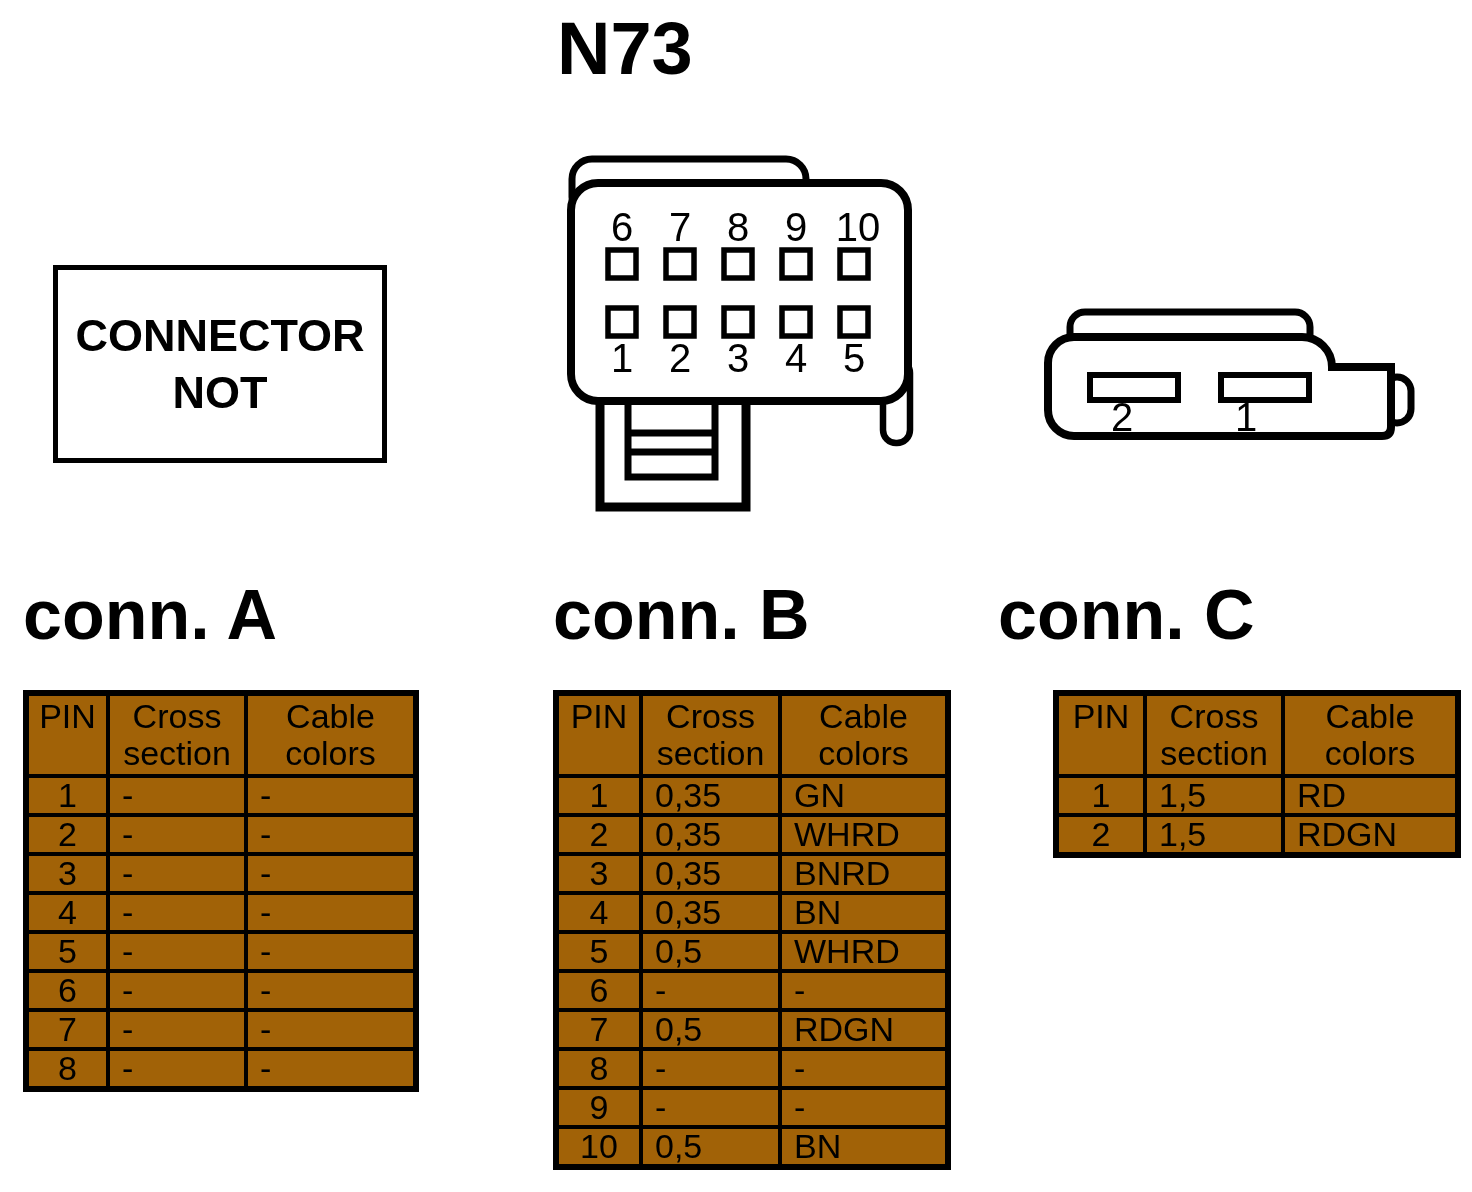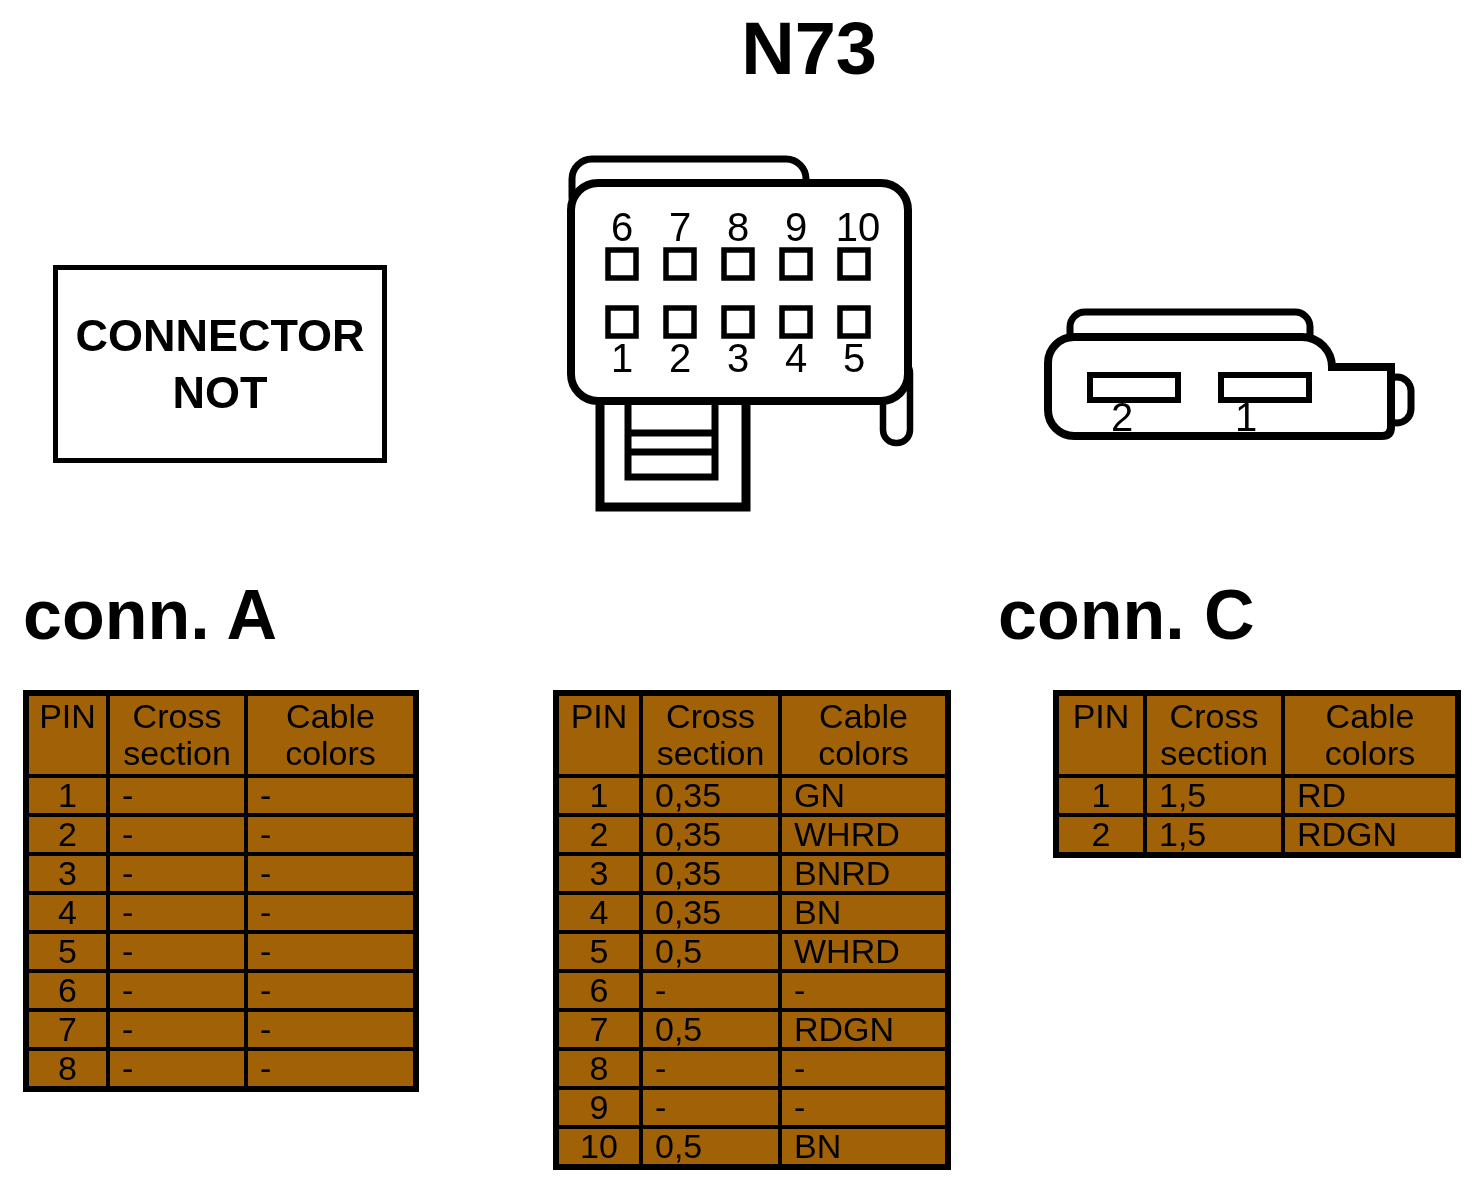--- a/index.html
+++ b/index.html
@@ -3,21 +3,21 @@
 <meta charset="utf-8">
 <style>
   html, body { margin:0; padding:0; background:#fff; }
   .page {
     position:relative; width:1472px; height:1192px; background:#ffffff;
     font-family:"Liberation Sans", "DejaVu Sans", sans-serif; color:#000;
     overflow:hidden;
   }
   .title {
     position:absolute; left:557px; top:11px; width:320px;
-    font-size:74px; line-height:76px; font-weight:bold; text-align:right;
+    font-size:74px; line-height:76px; font-weight:bold; text-align:left;
   }
   .na-box {
     position:absolute; left:53px; top:265px; width:334px; height:198px;
     border:5px solid #000; box-sizing:border-box;
     display:flex; flex-direction:column; justify-content:center; align-items:center;
     font-weight:bold; font-size:45px; line-height:57px; text-align:center;
   }
   .conn-svg { position:absolute; }
   .svg-b { left:555px; top:148px; }
   .svg-c { left:1040px; top:303px; }
@@ -106,20 +106,21 @@
       <rect x="1090" y="375" width="88" height="25" stroke-width="6"></rect>
       <rect x="1221" y="375" width="88" height="25" stroke-width="6"></rect>
     </g>
     <g class="pin-num" text-anchor="middle" stroke="none">
       <text x="1122" y="431">2</text>
       <text x="1246" y="431">1</text>
     </g>
   </svg>
 
   <div class="section-heading h-a">conn. A</div>
+  <div class="section-heading h-b">conn. B</div>
   <div class="section-heading h-c">conn. C</div>
 
   <table class="pin-table t-a">
     <colgroup>
         <col class="c1">
         <col class="c2">
         <col class="c3">
       </colgroup>
     <thead>
       <tr>

